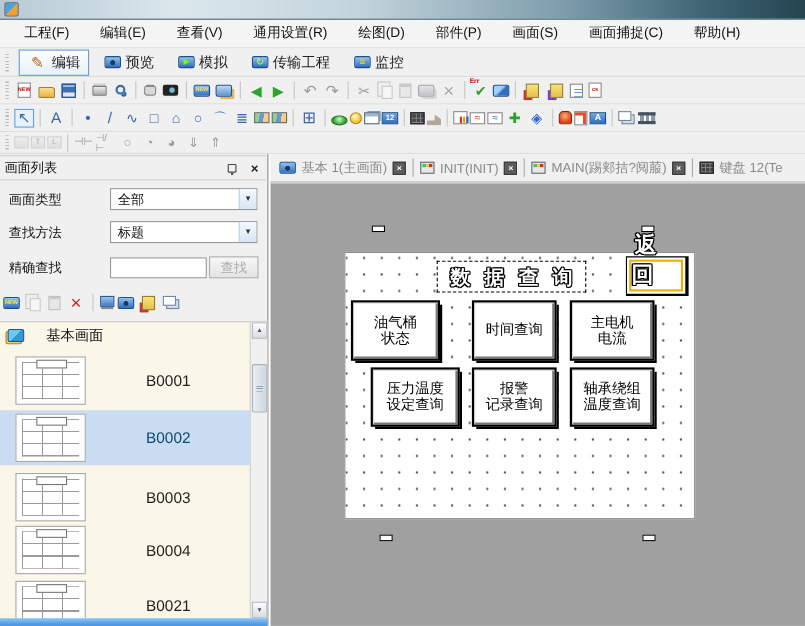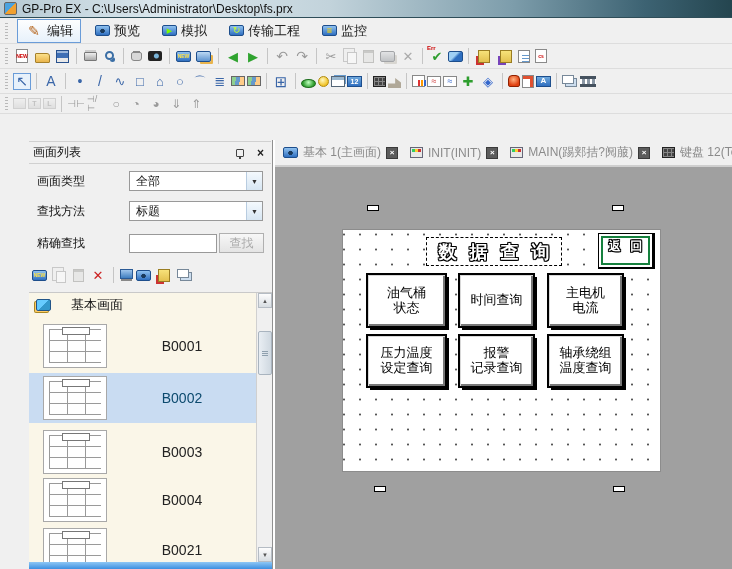--- a/index.html
+++ b/index.html
@@ -78,21 +78,21 @@
   .ic-sim  { width:15px; height:11px; background:linear-gradient(#8fc1ef,#2f6fc0); border:1px solid #1d4e8c; border-radius:2px; color:#7cfc00; font-size:7px; }
   .ic-trans{ width:15px; height:11px; background:linear-gradient(#8fc1ef,#2f6fc0); border:1px solid #1d4e8c; border-radius:2px; color:#c8ff30; font-size:9px; }
   .ic-mon  { width:15px; height:11px; background:linear-gradient(#8fc1ef,#2f6fc0); border:1px solid #1d4e8c; border-radius:2px; color:#ffd700; font-size:7px; }
   .ic-mon2 { width:13px; height:10px; background:linear-gradient(#9fc5ec,#3f7ec0); border:1px solid #2a5a96; box-shadow:0 3px 0 -1px #888; margin-bottom:3px; }
 
   .zoombox { width:120px; height:20px; background:#fff; border:1px solid #999; display:flex; align-items:center;
     font-size:12px; color:#222; padding-left:6px; justify-content:space-between; margin:0 4px; }
   .zoombox .arr { width:15px; height:18px; display:flex; align-items:center; justify-content:center; font-size:7px; color:#444; border-left:1px solid #ccc; background:linear-gradient(#f8f8f8,#e0e0e0); }
 
   
-  .body { position:absolute; top:140px; left:0; right:0; bottom:0; display:flex;margin-left:29px; }
+  .body { position:absolute; top:140px; left:0; right:0; bottom:0; display:flex; }
 
   .sidepanel { position:relative; width:244px; flex:none; background:#f0f0f0; border-right:1px solid #909090; }
   .panelheader { position:absolute; top:1px; left:0; right:1px; height:23px; display:flex; align-items:center;
     border-bottom:1px solid #d0d0d0; border-top:1px solid #d0d0d0; background:#f0f0f0; padding:0 4px; font-size:12px; }
   .panelheader .title { flex:1; color:#111; }
   .pin { width:8px; height:8px; border:1px solid #444; border-radius:1px; box-shadow:0 5px 0 -3px #444; margin-right:10px; }
   .hx { font-size:12px; font-weight:bold; color:#222; padding:0 3px; }
 
   .frow { position:absolute; left:0; width:100%; display:flex; align-items:center; font-size:12px; color:#111; }
   .frow .lbl { width:100px; padding-left:8px; }
@@ -144,45 +144,55 @@
 
   .canvas { position:absolute; left:67px; top:62px; width:319px; height:243px; background:#fff; border:1px solid #8c8c8c;
     background-image:radial-gradient(#555 0.8px, transparent 1.4px); background-size:16px 15px; background-position:9px 12px; }
 
   .hollow { color:#fff; font-weight:bold;
     text-shadow:-1px 0 #000,1px 0 #000,0 -1px #000,0 1px #000,-1px -1px #000,1px 1px #000,-1px 1px #000,1px -1px #000; }
   .ctitle { position:absolute; left:83px; top:7px; width:136px; height:29px; border:1px dashed #000; background:#fff;
     display:flex; align-items:center; justify-content:center; font-size:18px; letter-spacing:4px; text-indent:4px; }
   .backbtn { position:absolute; left:255px; top:3px; width:57px; height:36px; background:#fff; border:1px solid #000;
     border-right-width:3px; border-bottom-width:2px; padding:2px; }
-  .backbtn .inner { width:100%; height:100%; border:2px solid #15803d; display:flex; align-items:flex-start; justify-content:center;
-    font-size:12px; letter-spacing:3px; text-indent:3px; }
+  .backbtn .inner { width:100%; height:100%; border:2px solid #eab308; display:flex; align-items:flex-end; justify-content:center;
+    font-size:20px; letter-spacing:3px; text-indent:3px; }
 
   .cbtn { position:absolute; background:#fff; border:2px solid #000;
     box-shadow:3px 3px 0 -1px #000, inset 1px 1px 0 #d8d8d8, inset -2px -2px 0 #787878;
     display:flex; flex-direction:column; align-items:center; justify-content:center;
     font-size:13px; color:#000; line-height:1.15; text-align:center; }
-  .p0 { left:23px;  top:43px;  width:81px; height:55px;text-align:center; }
+  .p0 { left:5px;  top:43px;  width:81px; height:55px;text-align:center; }
   .p1 { left:115px; top:43px;  width:77px; height:55px; }
   .p2 { left:204px; top:43px;  width:77px; height:55px; }
   .p3 { left:23px;  top:104px; width:81px; height:54px; }
   .p4 { left:115px; top:104px; width:77px; height:54px; }
   .p5 { left:204px; top:104px; width:77px; height:54px; }
   .p6 { left:23px;  top:164px; width:81px; height:54px; }
 </style>
 </head>
 <body>
 
 <div class="window">
 
   <div class="titlebar">
     <span class="appicon"></span>
-    <span>GP-Pro EX - C:\Users\Administrator\Desktop\fs.prx</span>
-  </div>
-
+  </div>
+
+  <div class="menubar">
+    <span>工程(F)</span>
+    <span>编辑(E)</span>
+    <span>查看(V)</span>
+    <span>通用设置(R)</span>
+    <span>绘图(D)</span>
+    <span>部件(P)</span>
+    <span>画面(S)</span>
+    <span>画面捕捉(C)</span>
+    <span>帮助(H)</span>
+  </div>
 
   <div class="tb t-mode">
     <span class="handle"></span>
     <span class="modebtn sel">
       <span class="ic ic-edit">✎</span>
       <span>编辑</span>
     </span>
     <span class="modebtn">
       <span class="ic ic-prev"></span>
       <span>预览</span>

